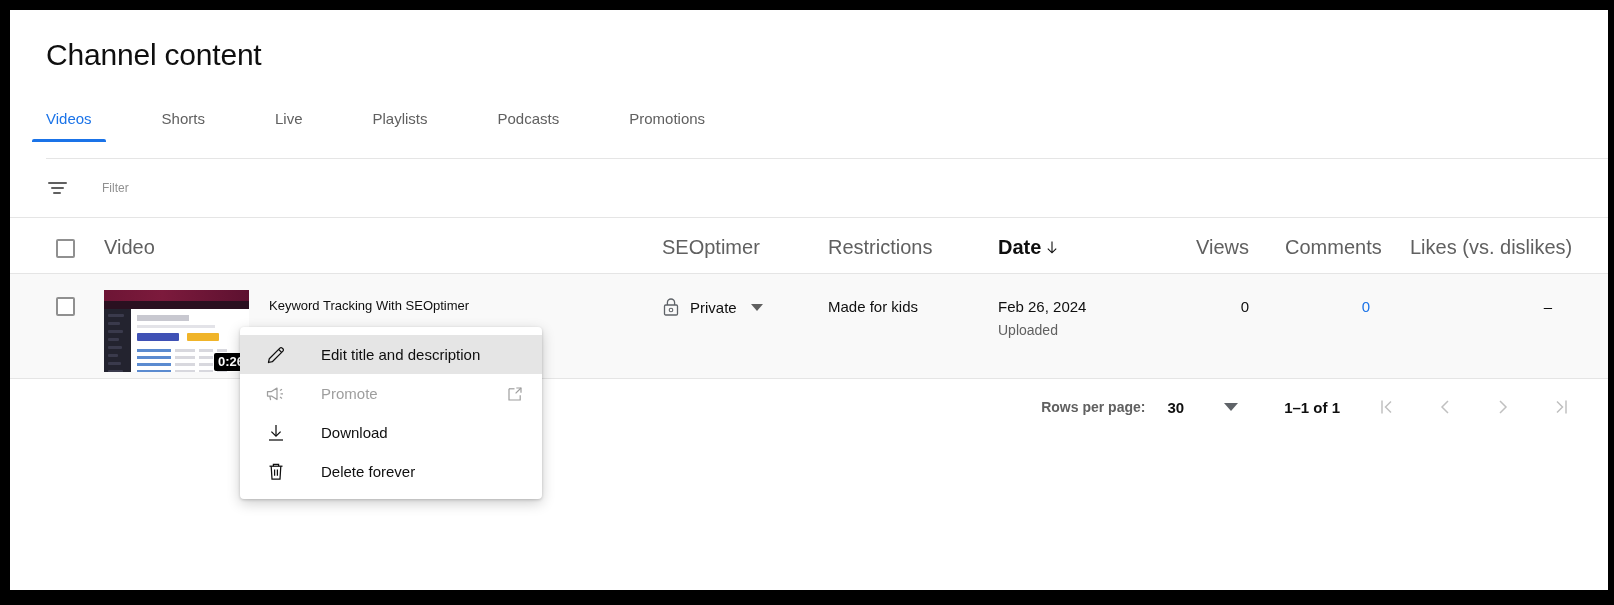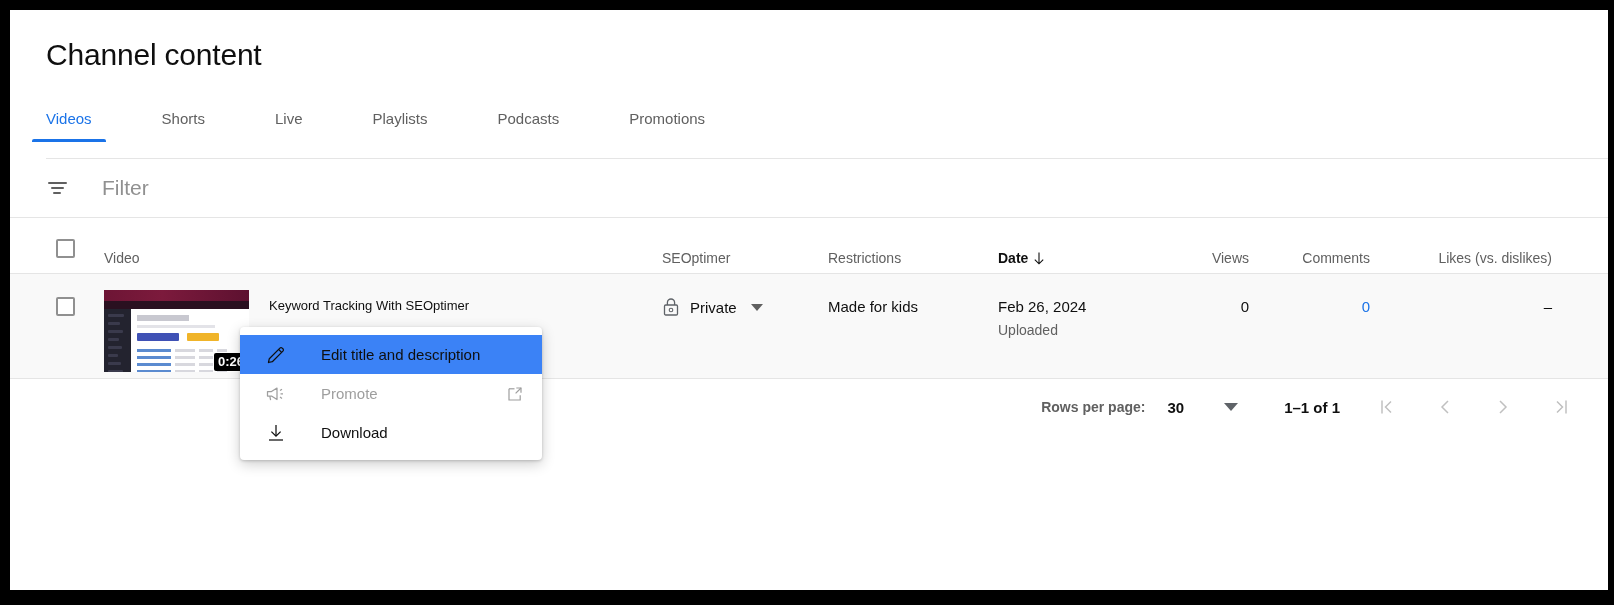--- a/index.html
+++ b/index.html
@@ -94,21 +94,21 @@
     align-items: center;
     gap: 3.5px;
     cursor: pointer;
   }
   .filter-icon i { display: block; height: 1.6px; background: #606060; border-radius: 1px; }
   .filter-icon i:nth-child(1) { width: 19px; }
   .filter-icon i:nth-child(2) { width: 13px; }
   .filter-icon i:nth-child(3) { width: 8px; }
   .filter-input {
     margin-left: 34px;
-    font-size: 21px;
+    font-size: 12px;
     color: #909090;
     border: none;
     outline: none;
     background: transparent;
     width: 460px;
     font-family: "Liberation Sans", sans-serif;
   }
   .filter-input::placeholder { color: #909090; }
 
   .rule {
@@ -118,22 +118,22 @@
     height: 1px;
     background: #e5e5e5;
   }
   .rule.r1 { top: 207px; }
   .rule.r2 { top: 263px; }
   .rule.r3 { top: 368px; }
 
   
   .col-head {
     position: absolute;
-    top: 240px;
-    font-size: 14px;
+    top: 226px;
+    font-size: 20px;
     color: #606060;
     white-space: nowrap;
   }
   .col-head.sorted { color: #0f0f0f; font-weight: bold; }
 
   .checkbox {
     width: 19px;
     height: 19px;
     border: 2px solid #909090;
     border-radius: 2px;
@@ -310,21 +310,21 @@
     padding: 8px 0;
     z-index: 50;
   }
   .menu-item {
     display: flex;
     align-items: center;
     height: 39px;
     padding: 0 18px 0 24px;
     cursor: pointer;
   }
-  .menu-item.hovered { background: #3b82f6; }
+  .menu-item.hovered { background: #e5e5e5; }
   .menu-item.disabled { cursor: default; }
   .menu-icon {
     width: 24px; height: 24px;
     display: flex; align-items: center; justify-content: center;
     flex: 0 0 24px;
   }
   .menu-label {
     margin-left: 33px;
     font-size: 15px;
     color: #0f0f0f;
@@ -538,16 +538,27 @@
       <span class="menu-icon">
         <svg width="22" height="22" viewBox="0 0 22 22">
           <path d="M11 3 L11 14" stroke="#0f0f0f" stroke-width="1.25"></path>
           <path d="M6.4 9.6 L11 14.2 L15.6 9.6" fill="none" stroke="#0f0f0f" stroke-width="1.25"></path>
           <path d="M4 18 L18 18" stroke="#0f0f0f" stroke-width="1.25"></path>
         </svg>
       </span>
       <span class="menu-label">Download</span>
     </div>
 
+    <div class="menu-item">
+      <span class="menu-icon">
+        <svg width="22" height="22" viewBox="0 0 22 22">
+          <path d="M4.5 5.2 L17.5 5.2" stroke="#0f0f0f" stroke-width="1.25"></path>
+          <path d="M6.2 5.2 L7 18 L15 18 L15.8 5.2" fill="none" stroke="#0f0f0f" stroke-width="1.25"></path>
+          <path d="M8.4 5.2 L8.4 3.4 L13.6 3.4 L13.6 5.2" fill="none" stroke="#0f0f0f" stroke-width="1.25"></path>
+          <path d="M9.6 8.4 L9.6 14.8 M12.4 8.4 L12.4 14.8" stroke="#0f0f0f" stroke-width="1.25"></path>
+        </svg>
+      </span>
+      <span class="menu-label">Delete forever</span>
+    </div>
 
   </div>
 
 </div>
 
 </body></html>

